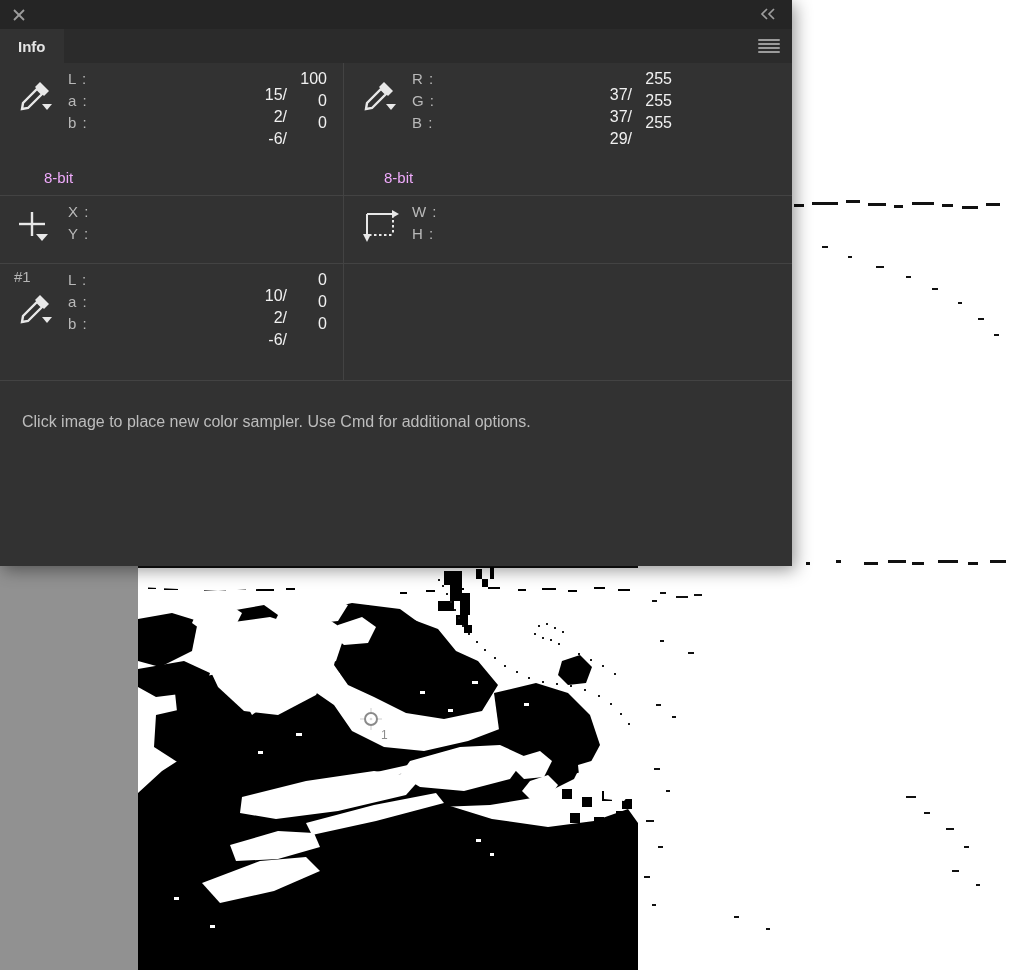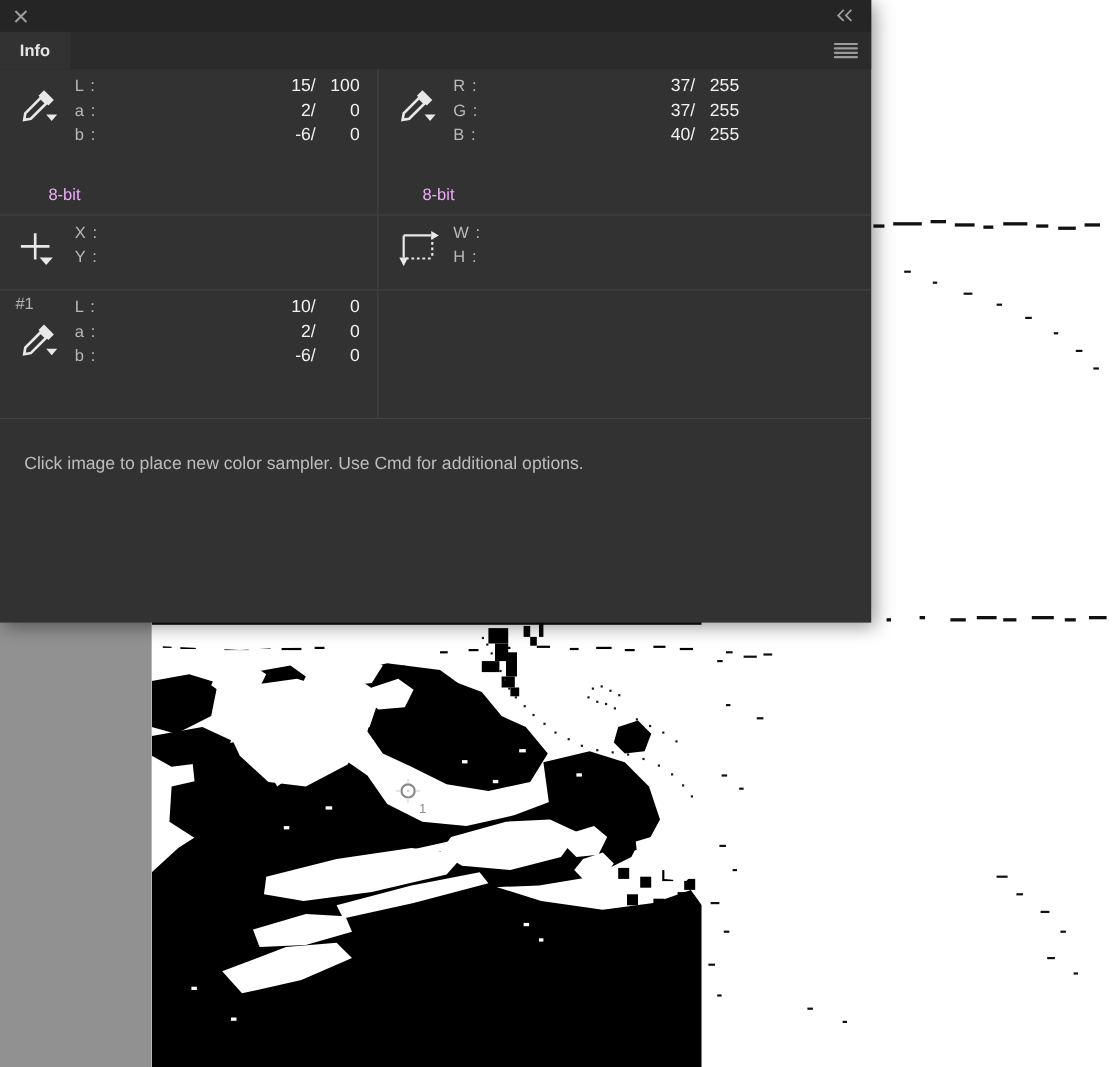--- a/index.html
+++ b/index.html
@@ -213,20 +213,21 @@
     height: 22px;
     line-height: 22px;
     font-size: 16px;
     color: #f1f1f1;
     position: relative;
   }
   .value-row .v-before {
     position: absolute;
     right: 56px;
     text-align: right;
+    margin-top: 16px;
   }
   .value-row .v-after {
     position: absolute;
     right: 16px;
     width: 42px;
     text-align: right;
   }
 
   .bit-depth {
     position: absolute;
@@ -599,21 +600,21 @@
         <div class="value-cols">
           <div class="value-row">
             <span class="v-before">37/</span>
             <span class="v-after">255</span>
           </div>
           <div class="value-row">
             <span class="v-before">37/</span>
             <span class="v-after">255</span>
           </div>
           <div class="value-row">
-            <span class="v-before">40/</span>
+            <span class="v-before">29/</span>
             <span class="v-after">255</span>
           </div>
         </div>
         <div class="bit-depth">8-bit</div>
       </div>
     </div>
 
     <div class="readout-row row-mid">
 
       <div class="readout-cell left">

